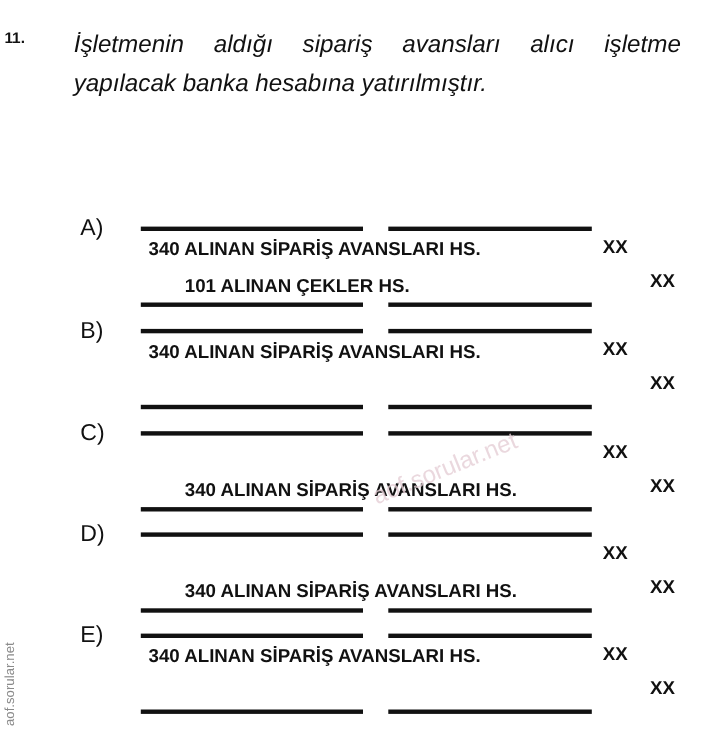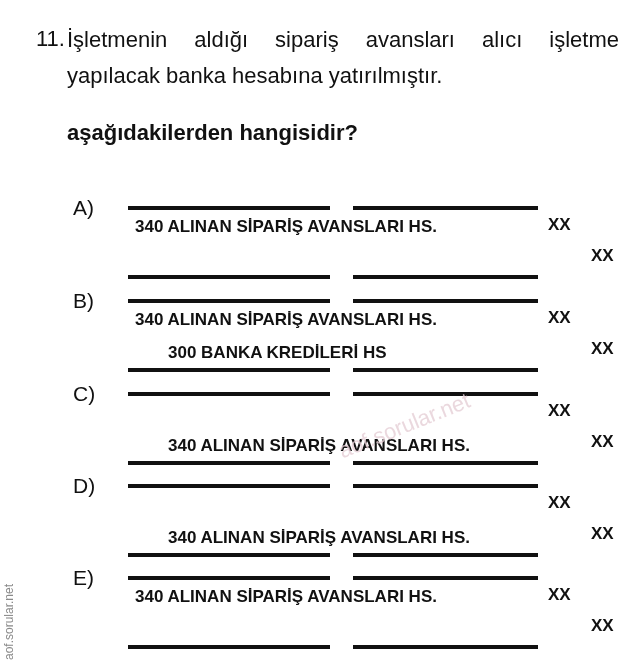--- a/index.html
+++ b/index.html
@@ -10,35 +10,36 @@
     body {
       width: 641px;
       height: 671px;
       position: relative;
       overflow: hidden;
       font-family: "Liberation Sans", sans-serif;
       color: #111111;
     }
     .q-number {
       position: absolute;
-      left: 36px;
+      left: 4px;
       top: 26px;
-      font-size: 22px;
-      font-weight: normal;
+      font-size: 14px;
+      font-weight: bold;
       letter-spacing: 0px;
     }
     .q-stem {
       position: absolute;
       left: 67px;
       top: 22px;
       width: 552px;
       font-size: 22px;
       line-height: 36px;
       text-align: justify;
       text-align-last: left;
+      font-style: italic;
     }
     .q-stem .line1 {
       display: block;
       text-align: justify;
       text-align-last: justify;
     }
     .q-prompt {
       position: absolute;
       left: 67px;
       top: 118px;
@@ -133,41 +134,40 @@
 <body>
 
 <div class="q-number">11.</div>
 
 <div class="q-stem">
   <span class="line1">İşletmenin aldığı sipariş avansları alıcı işletme</span>
   <span>yapılacak banka hesabına yatırılmıştır.</span>
 </div>
 
 <div class="q-prompt">
-  <span>aşağıdakilerden hangisidir?</span>
 </div>
 
 <div class="option" style="top:196px;">
   <span class="opt-letter">A)</span>
   <div class="rule l top"></div>
   <div class="rule r top"></div>
   <span class="debit-acct">340 ALINAN SİPARİŞ AVANSLARI HS.</span>
   <span class="debit-amt">XX</span>
+  <span class="credit-acct">101 ALINAN ÇEKLER HS.</span>
   <span class="credit-amt">XX</span>
   <div class="rule l bot"></div>
   <div class="rule r bot"></div>
 </div>
 
 <div class="option" style="top:289px;">
   <span class="opt-letter">B)</span>
   <div class="rule l top"></div>
   <div class="rule r top"></div>
   <span class="debit-acct">340 ALINAN SİPARİŞ AVANSLARI HS.</span>
   <span class="debit-amt">XX</span>
-  <span class="credit-acct">300 BANKA KREDİLERİ HS</span>
   <span class="credit-amt">XX</span>
   <div class="rule l bot"></div>
   <div class="rule r bot"></div>
 </div>
 
 <div class="option" style="top:382px;">
   <span class="opt-letter">C)</span>
   <div class="rule l top"></div>
   <div class="rule r top"></div>
   <span class="debit-amt">XX</span>

